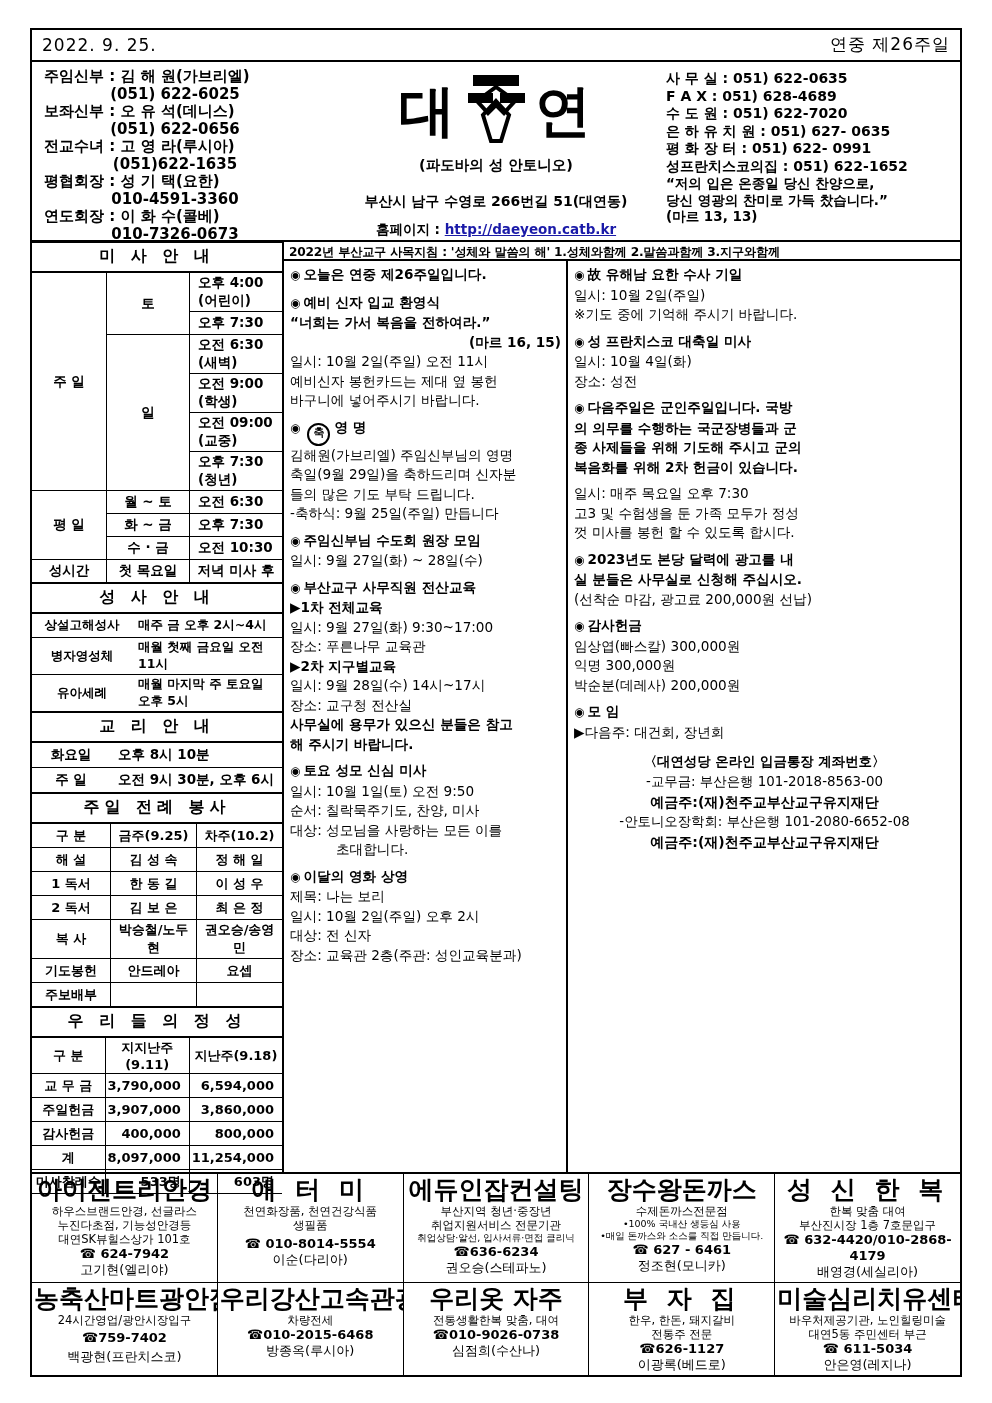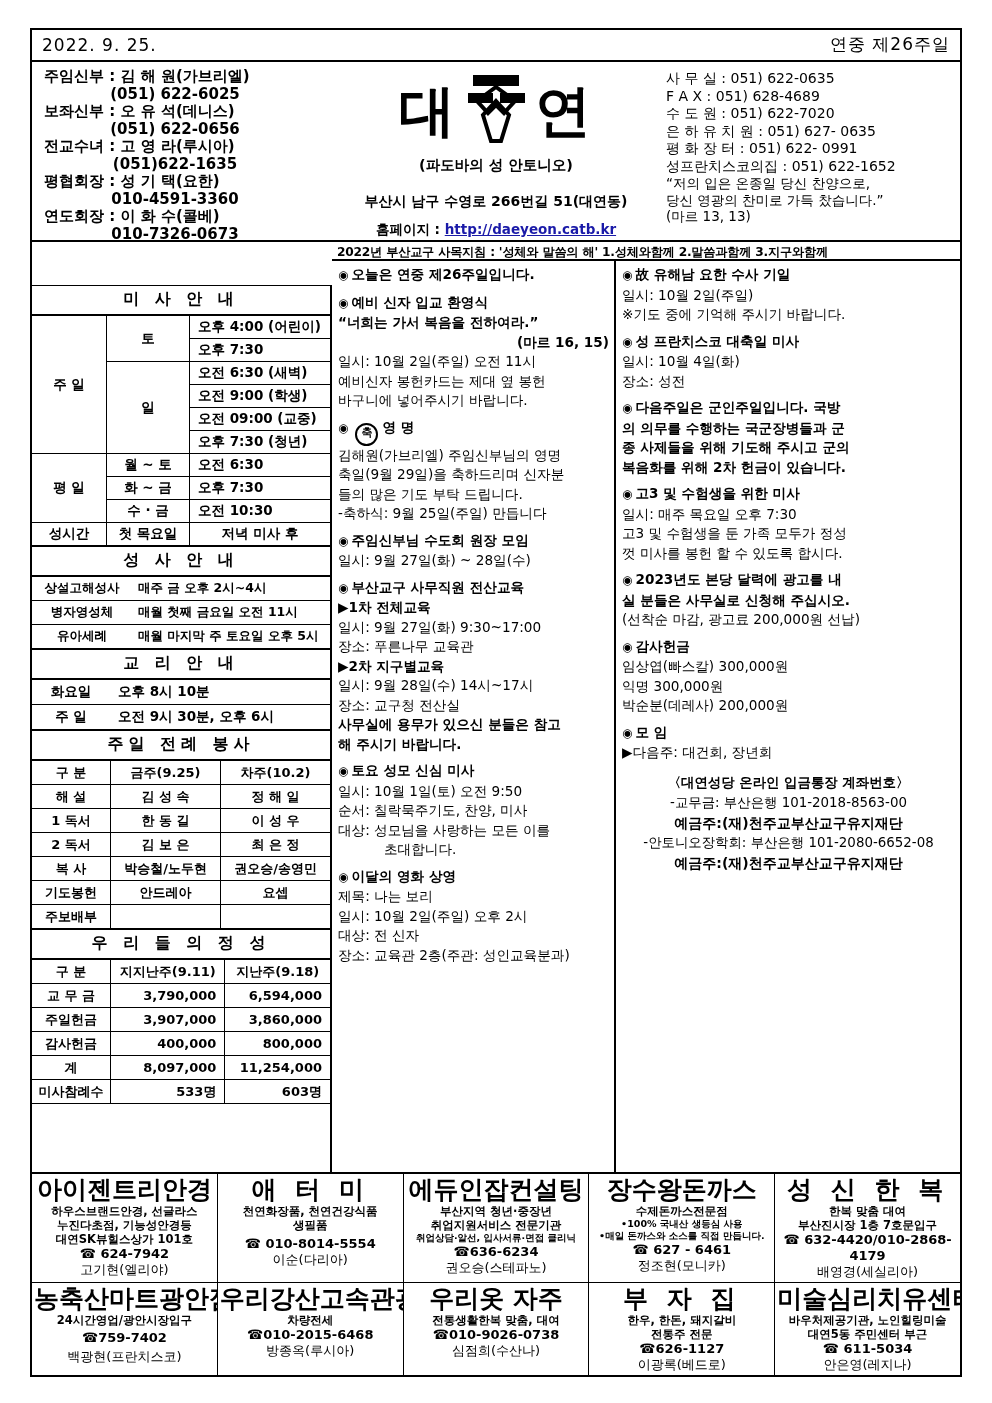--- a/index.html
+++ b/index.html
@@ -54,28 +54,28 @@
   .logo .ch{display:inline-block;}
   .logo .cross{
     position:relative;display:inline-block;width:78px;height:78px;vertical-align:middle;
   }
   .hdr-mid .paren{font-size:14.5px;font-weight:bold;margin-top:2px;}
   .hdr-mid .addr{font-size:14px;font-weight:bold;margin-top:18px;}
   .hdr-mid .home{font-size:13.5px;margin-top:10px;font-weight:bold;}
   .hdr-mid .home a{color:#1a1aa8;text-decoration:underline;}
   .hdr-right{
     width:300px;box-sizing:border-box;padding:8px 12px 0 6px;
-    font-size:14px;line-height:17.5px;font-weight:normal;
+    font-size:14px;line-height:17.5px;font-weight:bold;
   }
   .hdr-right .ln{white-space:nowrap;}
   .hdr-right .q{font-size:13.5px;line-height:16.5px;}
 
   
   .body{display:flex;flex:1;min-height:0;}
-  .col-left{width:300px;box-sizing:border-box;border-right:2px solid #000;margin-top:43px;}
+  .col-left{width:252px;box-sizing:border-box;border-right:2px solid #000;}
   .col-mid{width:284px;box-sizing:border-box;border-right:2px solid #000;}
   .col-right{flex:1;box-sizing:border-box;}
 
   
   .midright{display:flex;flex-direction:column;flex:1;min-width:0;}
   .motto{
     border-bottom:2px solid #000;
     font-size:12.2px;font-weight:bold;padding:2px 3px 2px 5px;
     white-space:nowrap;height:19px;box-sizing:border-box;letter-spacing:-0.2px;
   }
@@ -128,21 +128,21 @@
   .adrow + .adrow{border-top:1px solid #000;}
   .ad{
     flex:1;box-sizing:border-box;text-align:center;
     padding:2px 2px 3px 2px;
     border-right:1px solid #000;
     height:108px;overflow:hidden;
   }
   .ad:last-child{border-right:0;}
   .ad .name{font-size:25px;font-weight:bold;line-height:28px;letter-spacing:0px;white-space:nowrap;}
   .ad .name.sp3{letter-spacing:5px;}
-  .ad .d{font-size:11.5px;line-height:14px;font-weight:bold;text-align:center;}
+  .ad .d{font-size:11.5px;line-height:14px;font-weight:normal;text-align:center;}
   .ad .d.sm{font-size:9.5px;line-height:12px;}
   .ad .tel{font-size:13px;line-height:16px;font-weight:bold;}
   .ad .who{font-size:13px;line-height:16px;}
   .adrow2 .ad{height:92px;}
 </style>
 </head>
 <body>
 
 <div class="page">
   <div class="frame">
@@ -444,21 +444,20 @@
               </div>
 
               <div class="item">
                 <div class="hd"><span class="bul">◉</span><span>다음주일은 군인주일입니다. 국방</span></div>
                 <div class="ln b">의 의무를 수행하는 국군장병들과 군</div>
                 <div class="ln b">종 사제들을 위해 기도해 주시고 군의</div>
                 <div class="ln b">복음화를 위해 2차 헌금이 있습니다.</div>
               </div>
 
               <div class="item">
-                <div class="hd"><span class="bul">◉</span><span>고3 및 수험생을 위한 미사</span></div>
                 <div class="ln">일시: 매주 목요일 오후 7:30</div>
                 <div class="ln">고3 및 수험생을 둔 가족 모두가 정성</div>
                 <div class="ln">껏 미사를 봉헌 할 수 있도록 합시다.</div>
               </div>
 
               <div class="item">
                 <div class="hd"><span class="bul">◉</span><span>2023년도 본당 달력에 광고를 내</span></div>
                 <div class="ln b">실 분들은 사무실로 신청해 주십시오.</div>
                 <div class="ln">(선착순 마감, 광고료 200,000원 선납)</div>
               </div>

